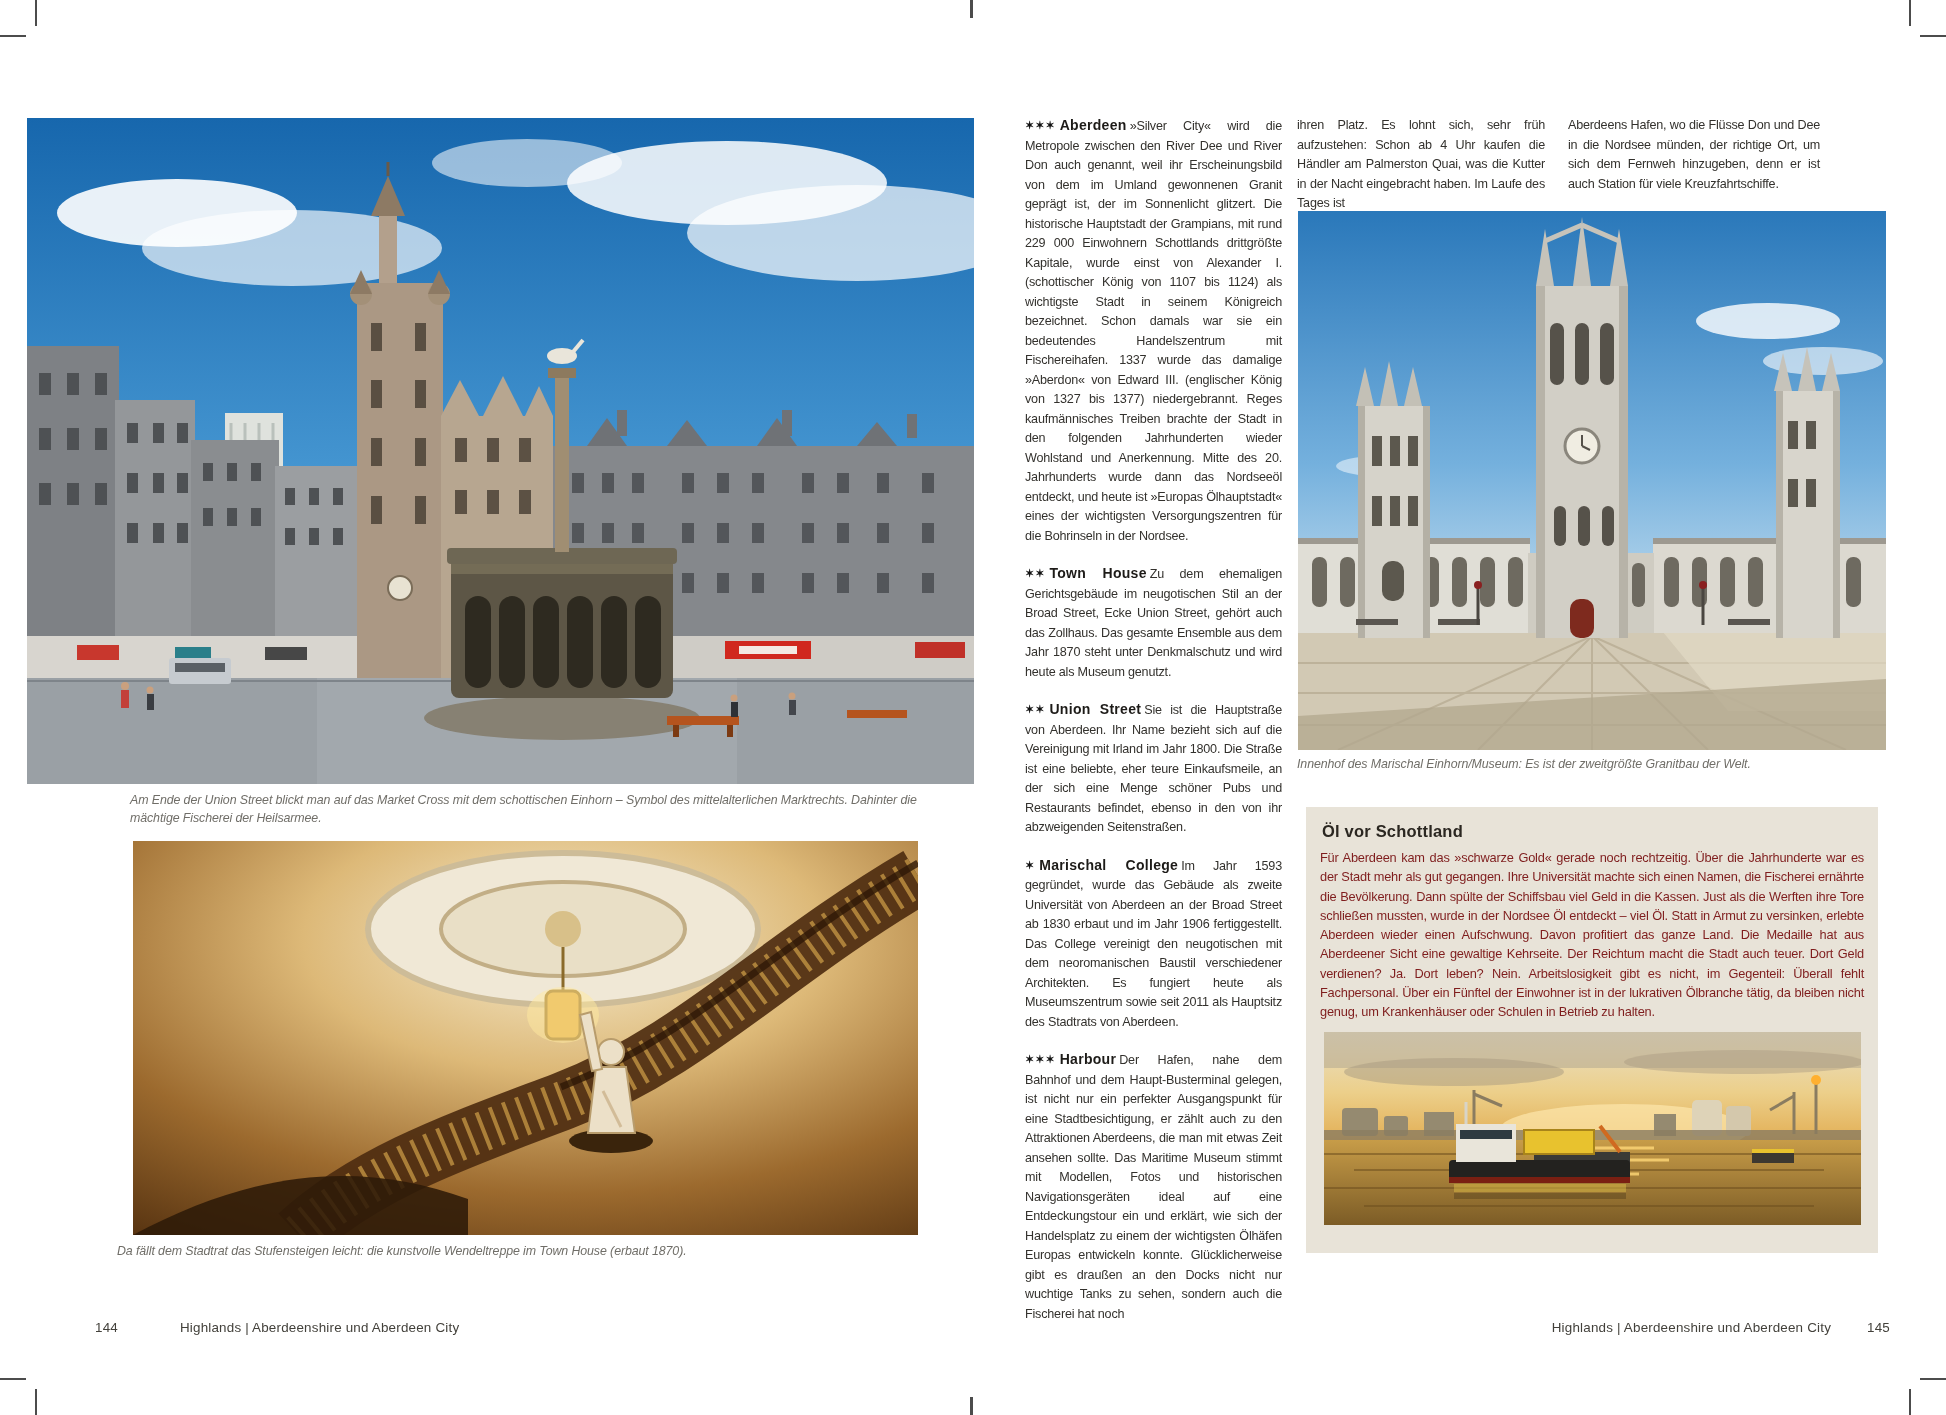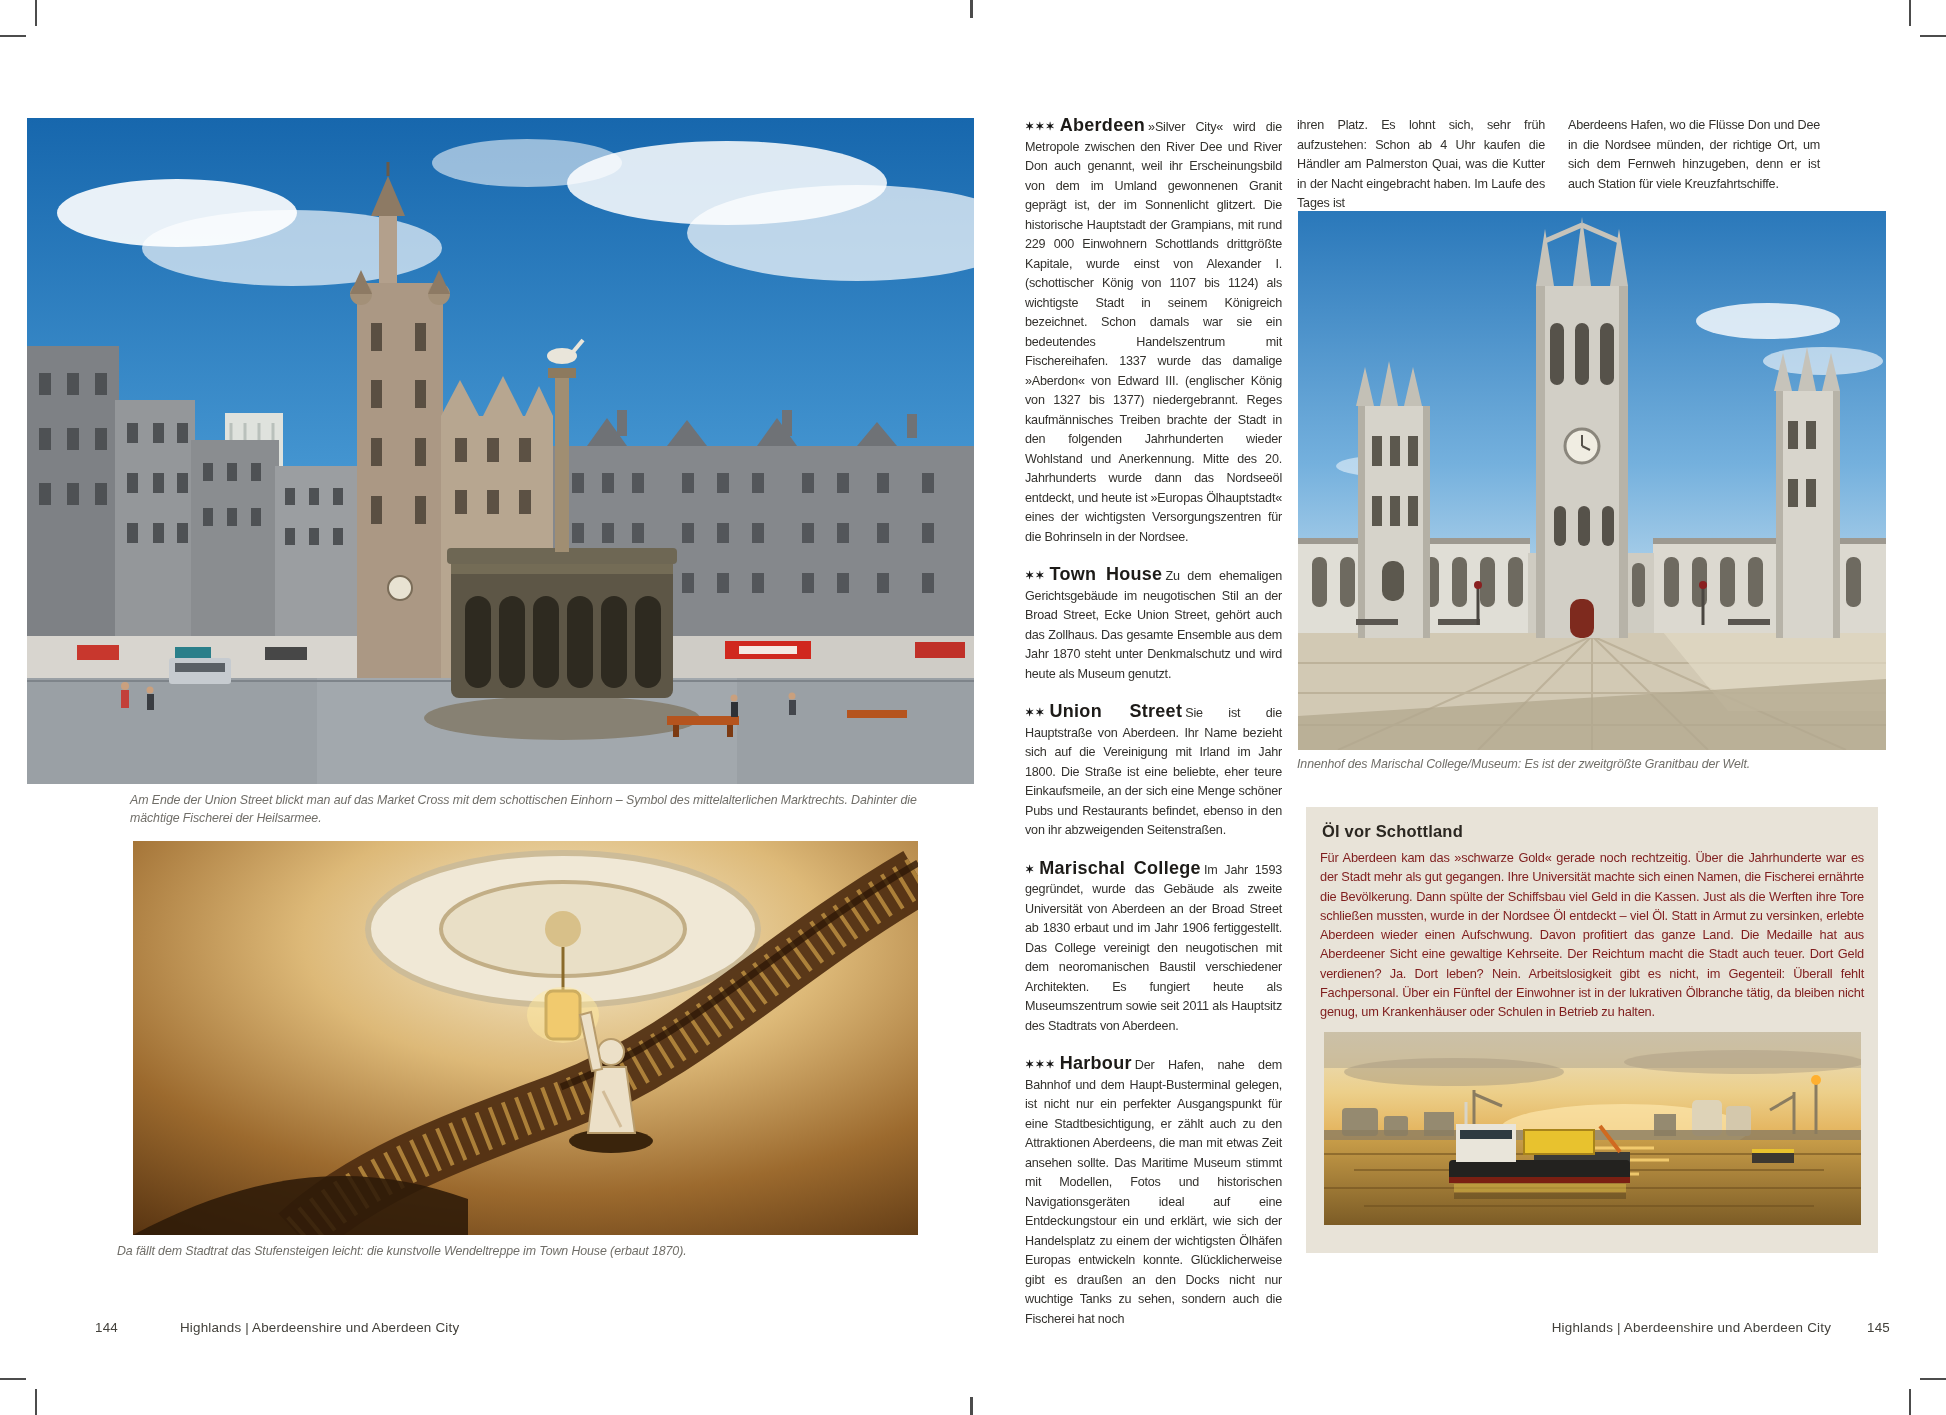--- a/index.html
+++ b/index.html
@@ -12,21 +12,21 @@
   .photo svg{display:block;width:100%;height:100%;}
   
   .caption{position:absolute;font-style:italic;color:#706e68;font-size:12.4px;line-height:17.5px;
            letter-spacing:-0.1px;}
   
   .col{position:absolute;color:#33312d;font-size:12.6px;line-height:19.5px;text-align:justify;
        letter-spacing:-0.2px;hyphens:auto;}
   .col p{margin:0 0 18px 0;}
   .col p:last-child{margin-bottom:0;}
   .stars{font-weight:bold;color:#111;font-size:11px;letter-spacing:1px;position:relative;top:-1px;margin-right:4px;}
-  .inhead{font-weight:bold;color:#1d1b18;font-size:18px;letter-spacing:0.3px;margin-right:3px;}
+  .inhead{font-weight:bold;color:#1d1b18;font-size:14px;letter-spacing:0.3px;margin-right:3px;}
   
   .infobox{position:absolute;background:#e8e3d8;padding:13px 14px 16px 14px;box-sizing:border-box;}
   .infobox .title{font-weight:bold;color:#2b2721;font-size:16.5px;letter-spacing:0.2px;margin:2px 0 7px 2px;}
   .infobox .body{color:#7f1d1d;font-size:12.8px;line-height:19.3px;text-align:justify;letter-spacing:-0.2px;}
   .infobox .boxphoto{margin:10px auto 0 auto;width:537px;height:193px;}
   .infobox .boxphoto svg{display:block;width:100%;height:100%;}
   
   .footer{position:absolute;top:1320px;color:#43413b;font-size:13.4px;letter-spacing:0.2px;display:flex;align-items:baseline;}
   .footer .num{font-size:13.4px;}
 </style>
@@ -398,21 +398,21 @@
           <rect x="140" y="408" width="42" height="6"></rect>
           <rect x="430" y="408" width="42" height="6"></rect>
         </g>
       <line x1="180" y1="376" x2="180" y2="414" stroke="#4a4640" stroke-width="3"></line>
         <circle cx="180" cy="374" r="4" fill="#8a2020"></circle>
       <line x1="405" y1="376" x2="405" y2="414" stroke="#4a4640" stroke-width="3"></line>
         <circle cx="405" cy="374" r="4" fill="#8a2020"></circle>
     </svg>
   </div>
 
-  <div class="caption" style="left:1297px;top:756px;width:586px;">Innenhof des Marischal College/Museum: Es ist der zweitgrößte Granitbau der Welt.</div>
+  <div class="caption" style="left:1297px;top:756px;width:586px;">Innenhof des Marischal Einhorn/Museum: Es ist der zweitgrößte Granitbau der Welt.</div>
 
   <div class="infobox" style="left:1306px;top:807px;width:572px;height:446px;">
     <div class="title">Öl vor Schottland</div>
     <div class="body">Für Aberdeen kam das »schwarze Gold« gerade noch rechtzeitig. Über die Jahrhunderte war es der Stadt mehr als gut gegangen. Ihre Universität machte sich einen Namen, die Fischerei ernährte die Bevölkerung. Dann spülte der Schiffsbau viel Geld in die Kassen. Just als die Werften ihre Tore schließen mussten, wurde in der Nordsee Öl entdeckt – viel Öl. Statt in Armut zu versinken, erlebte Aberdeen wieder einen Aufschwung. Davon profitiert das ganze Land. Die Medaille hat aus Aberdeener Sicht eine gewaltige Kehrseite. Der Reichtum macht die Stadt auch teuer. Dort Geld verdienen? Ja. Dort leben? Nein. Arbeitslosigkeit gibt es nicht, im Gegenteil: Überall fehlt Fachpersonal. Über ein Fünftel der Einwohner ist in der lukrativen Ölbranche tätig, da bleiben nicht genug, um Krankenhäuser oder Schulen in Betrieb zu halten.</div>
     <div class="boxphoto">
       <svg viewBox="0 0 537 193" preserveAspectRatio="none">
         <defs>
           <linearGradient id="sky3" x1="0" y1="0" x2="0" y2="1">
             <stop offset="0" stop-color="#e9e0c8"></stop>
               <stop offset="0.55" stop-color="#eccf8a"></stop>

